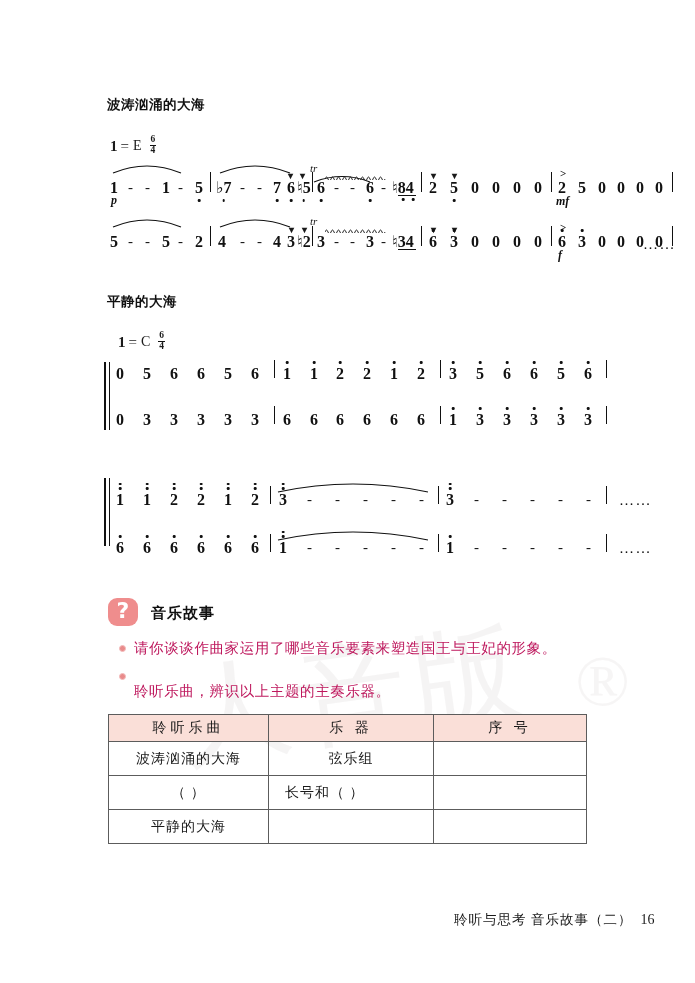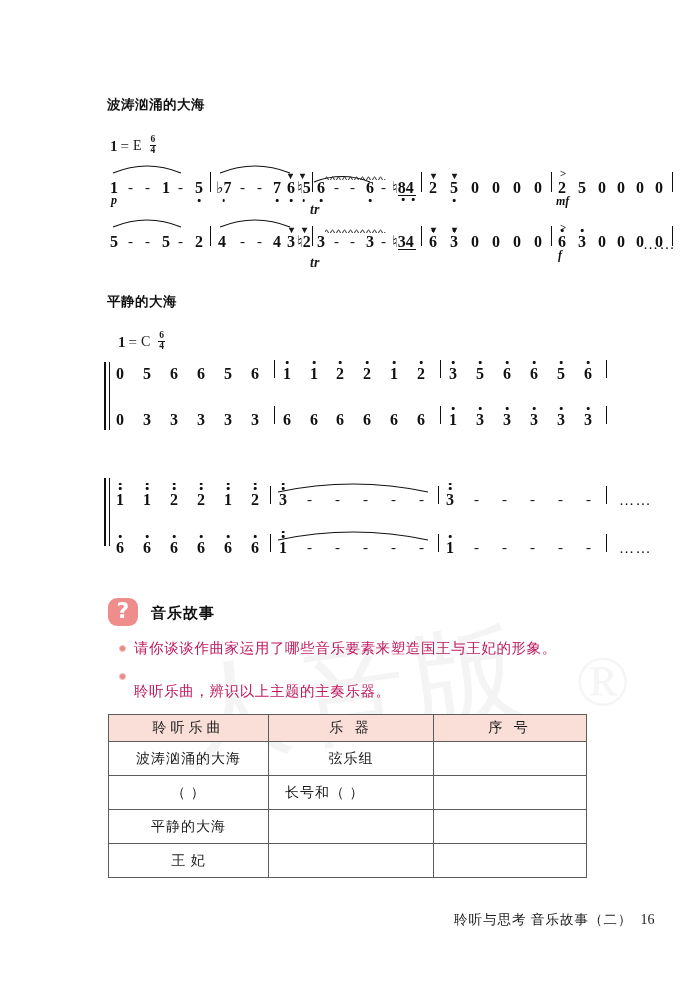--- a/index.html
+++ b/index.html
@@ -122,23 +122,22 @@
     position: absolute;
     font-family: "Liberation Serif", serif;
     font-size: 10px;
     font-weight: bold;
   }
   .slur svg { display:block; overflow: visible; }
   .trill {
     position: absolute;
     font-family: "Liberation Serif", serif;
     font-style: italic;
-    font-size: 14px;
-    font-weight: bold;
-    margin-top: 40px;
+    font-size: 11px;
+    font-weight: normal;
   }
   .trill-line {
     position: absolute;
     height: 5px;
   }
   .underbeam {
     position: absolute;
     height: 1.4px;
     background: #111;
   }
@@ -648,25 +647,20 @@
       <tr>
         <td>（                  ）</td>
         <td class="left-pad">长号和（              ）</td>
         <td></td>
       </tr>
       <tr>
         <td>平静的大海</td>
         <td></td>
         <td></td>
       </tr>
-      <tr>
-        <td>王  妃</td>
-        <td></td>
-        <td></td>
-      </tr>
     </tbody>
   </table>
 
   <div class="footer" style="left:454px; top:911px;">
     <span>聆听与思考  音乐故事（二）</span><span class="pg">16</span>
   </div>
 
 </div>
 
 </body></html>

